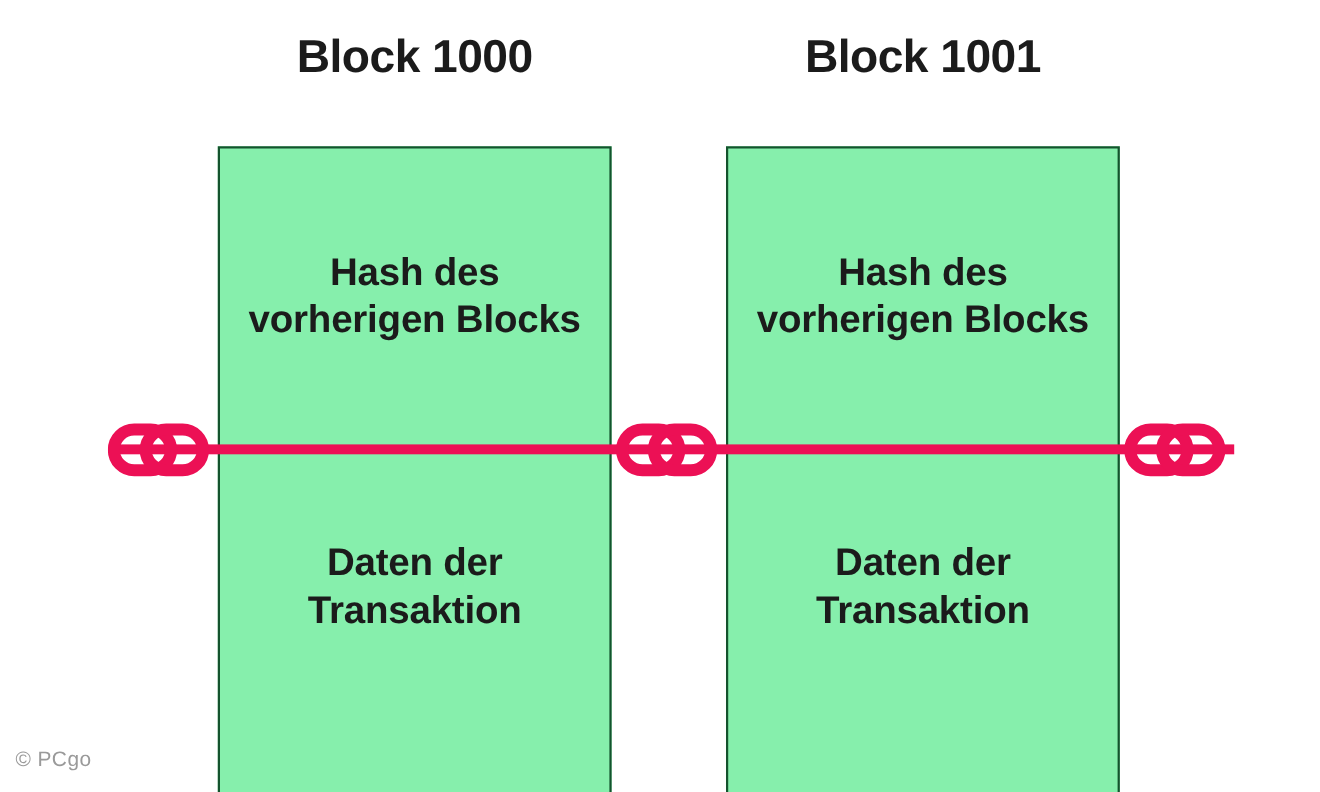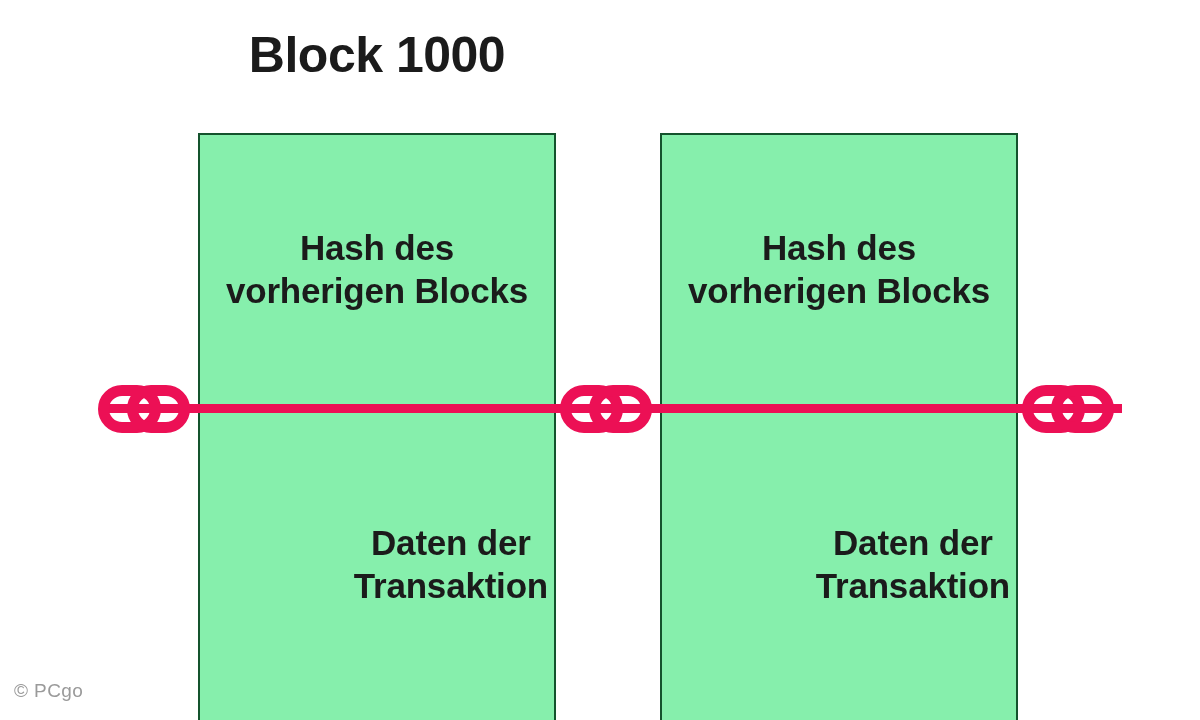--- a/index.html
+++ b/index.html
@@ -16,21 +16,21 @@
     height: 720px;
     background: #ffffff;
     overflow: hidden;
   }
 
   
   .block-title {
     position: absolute;
     font-family: "Liberation Sans", sans-serif;
     font-weight: bold;
-    font-size: 50px;
+    font-size: 42px;
     letter-spacing: -0.5px;
     color: #1b1b1b;
     text-align: center;
     white-space: nowrap;
     line-height: 1;
   }
   #title-1 { left: 198px; width: 358px; top: 30px; }
   #title-2 { left: 660px; width: 358px; top: 30px; }
 
   
@@ -56,21 +56,21 @@
     font-family: "Liberation Sans", sans-serif;
     font-weight: bold;
     font-size: 35px;
     line-height: 1.22;
     color: #1b1b1b;
     letter-spacing: -0.2px;
     padding: 0 6px;
     box-sizing: border-box;
   }
   .cell-top    { top: 0;     height: 270px; }
-  .cell-bottom { top: 293px; height: 274px; justify-content: flex-end; }
+  .cell-bottom { top: 262px; height: 274px; }
 
   
   .connector-line {
     position: absolute;
     height: 9px;
     background: #ec1055;
     top: 404px;
   }
   #connector-line-main { left: 100px; width: 1022px; }
 
@@ -98,20 +98,21 @@
     white-space: nowrap;
     letter-spacing: 0.4px;
   }
 </style>
 </head>
 <body>
 
 <div id="canvas">
 
   <div class="block-title" id="title-1">Block 1000</div>
+  <div class="block-title" id="title-2">Block 1001</div>
 
   <div class="block-box" id="block-box-1">
     <div class="block-cell cell-top">
       <div>
         <div>Hash des</div>
         <div>vorherigen Blocks</div>
       </div>
     </div>
     <div class="block-cell cell-bottom">
       <div>

